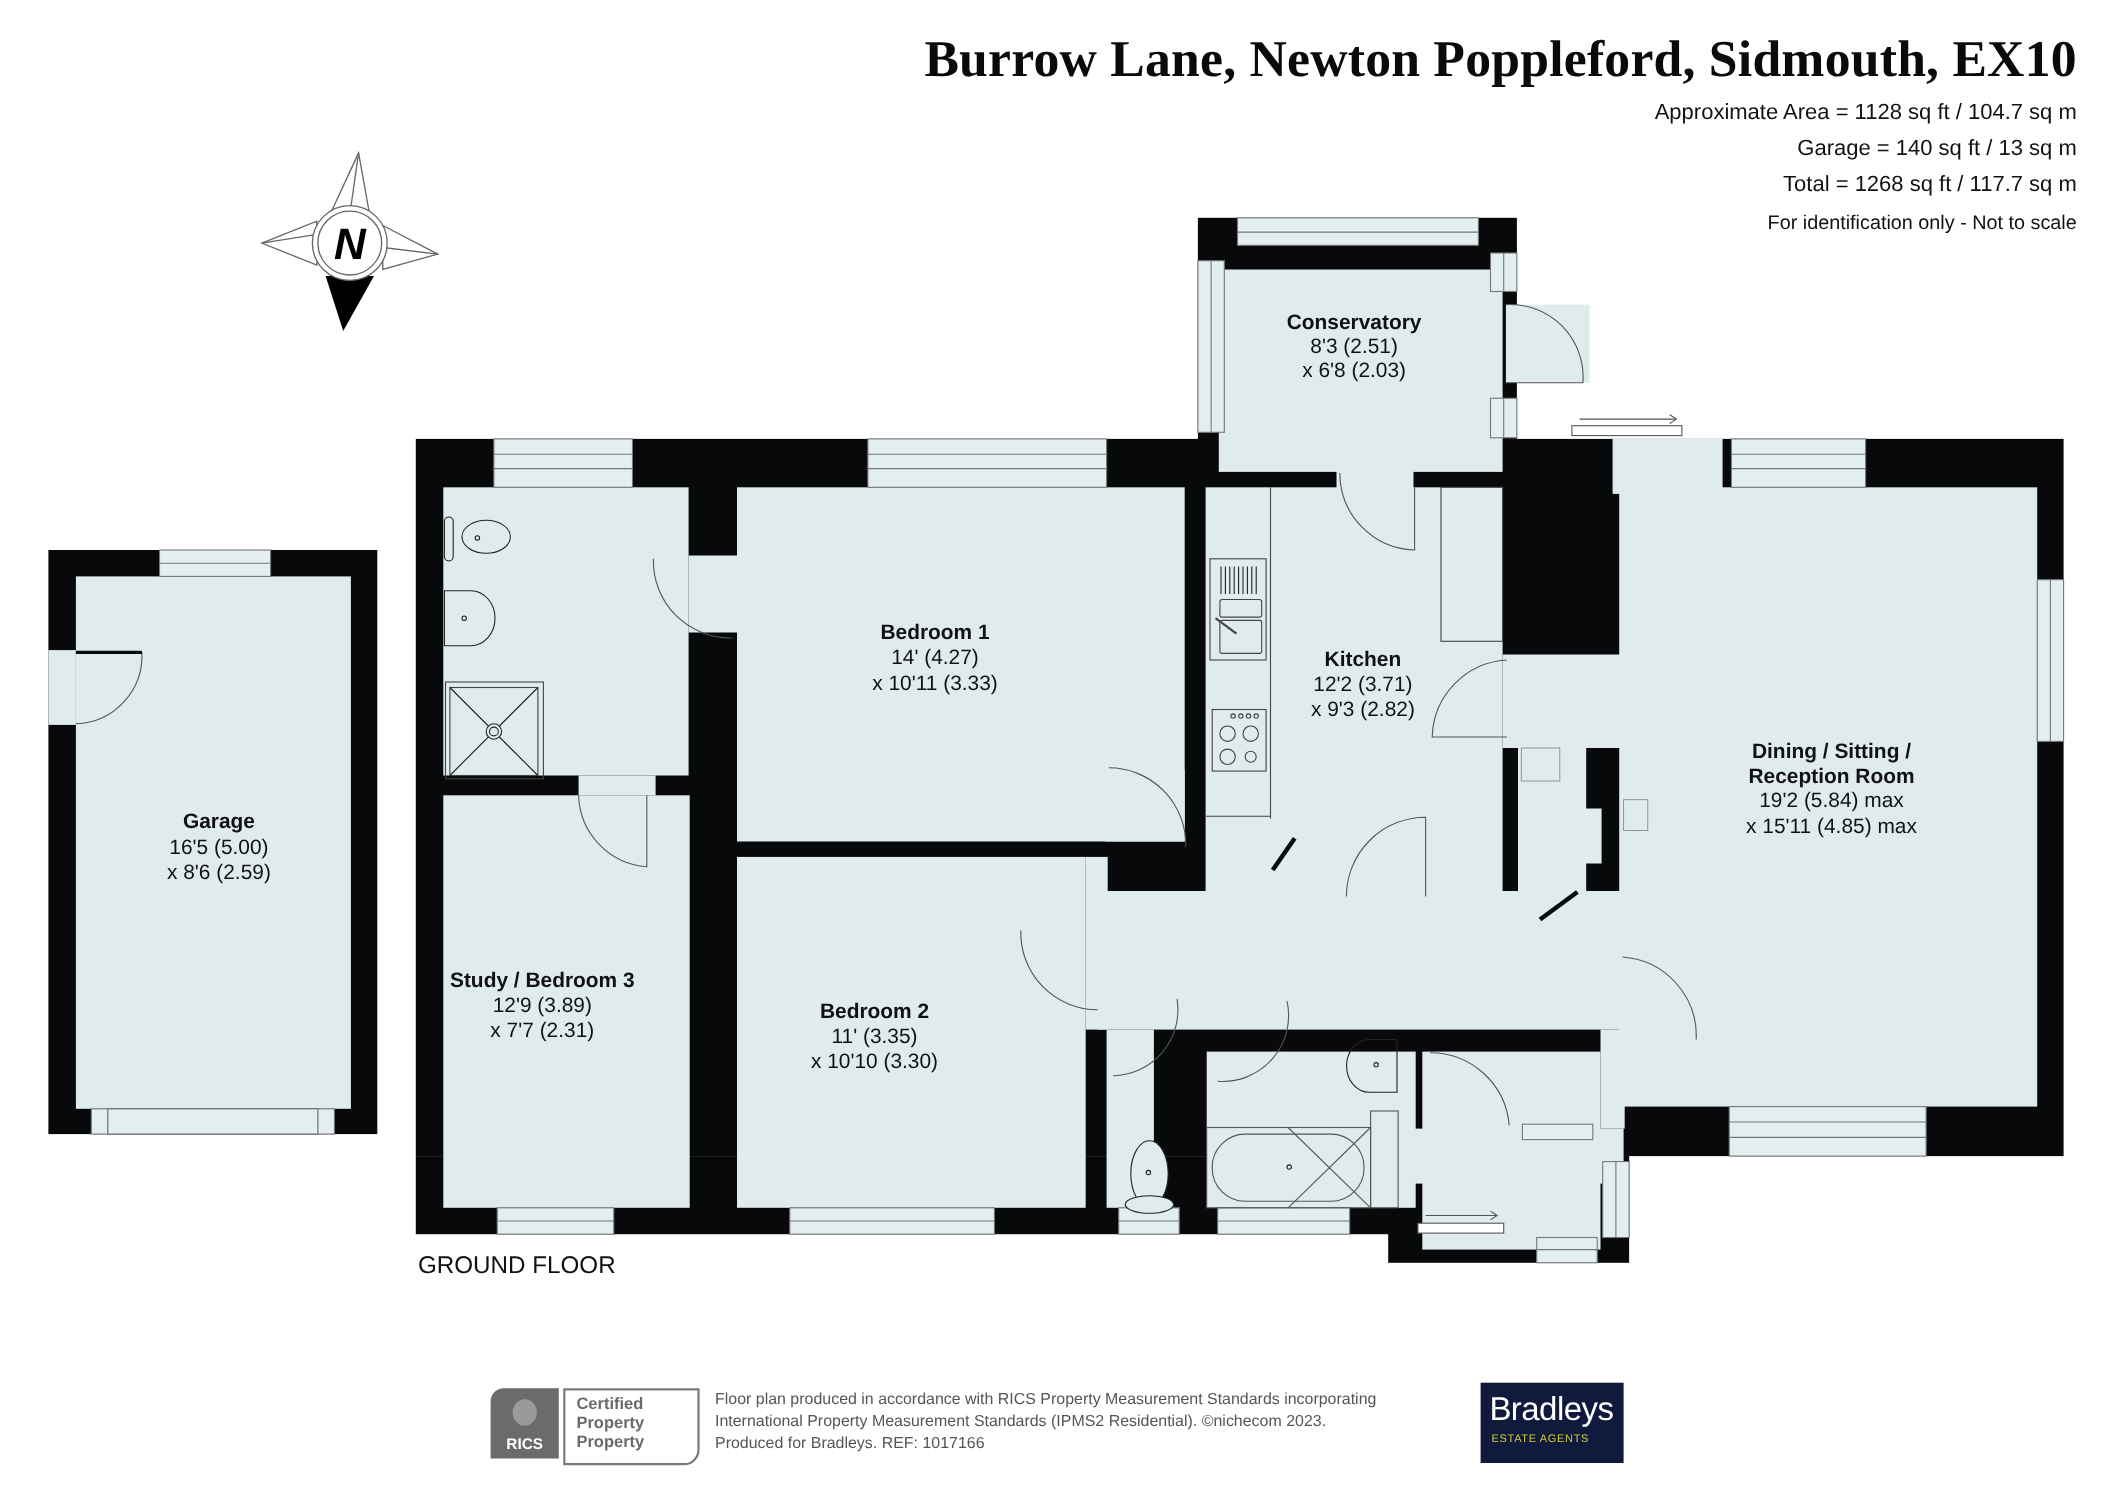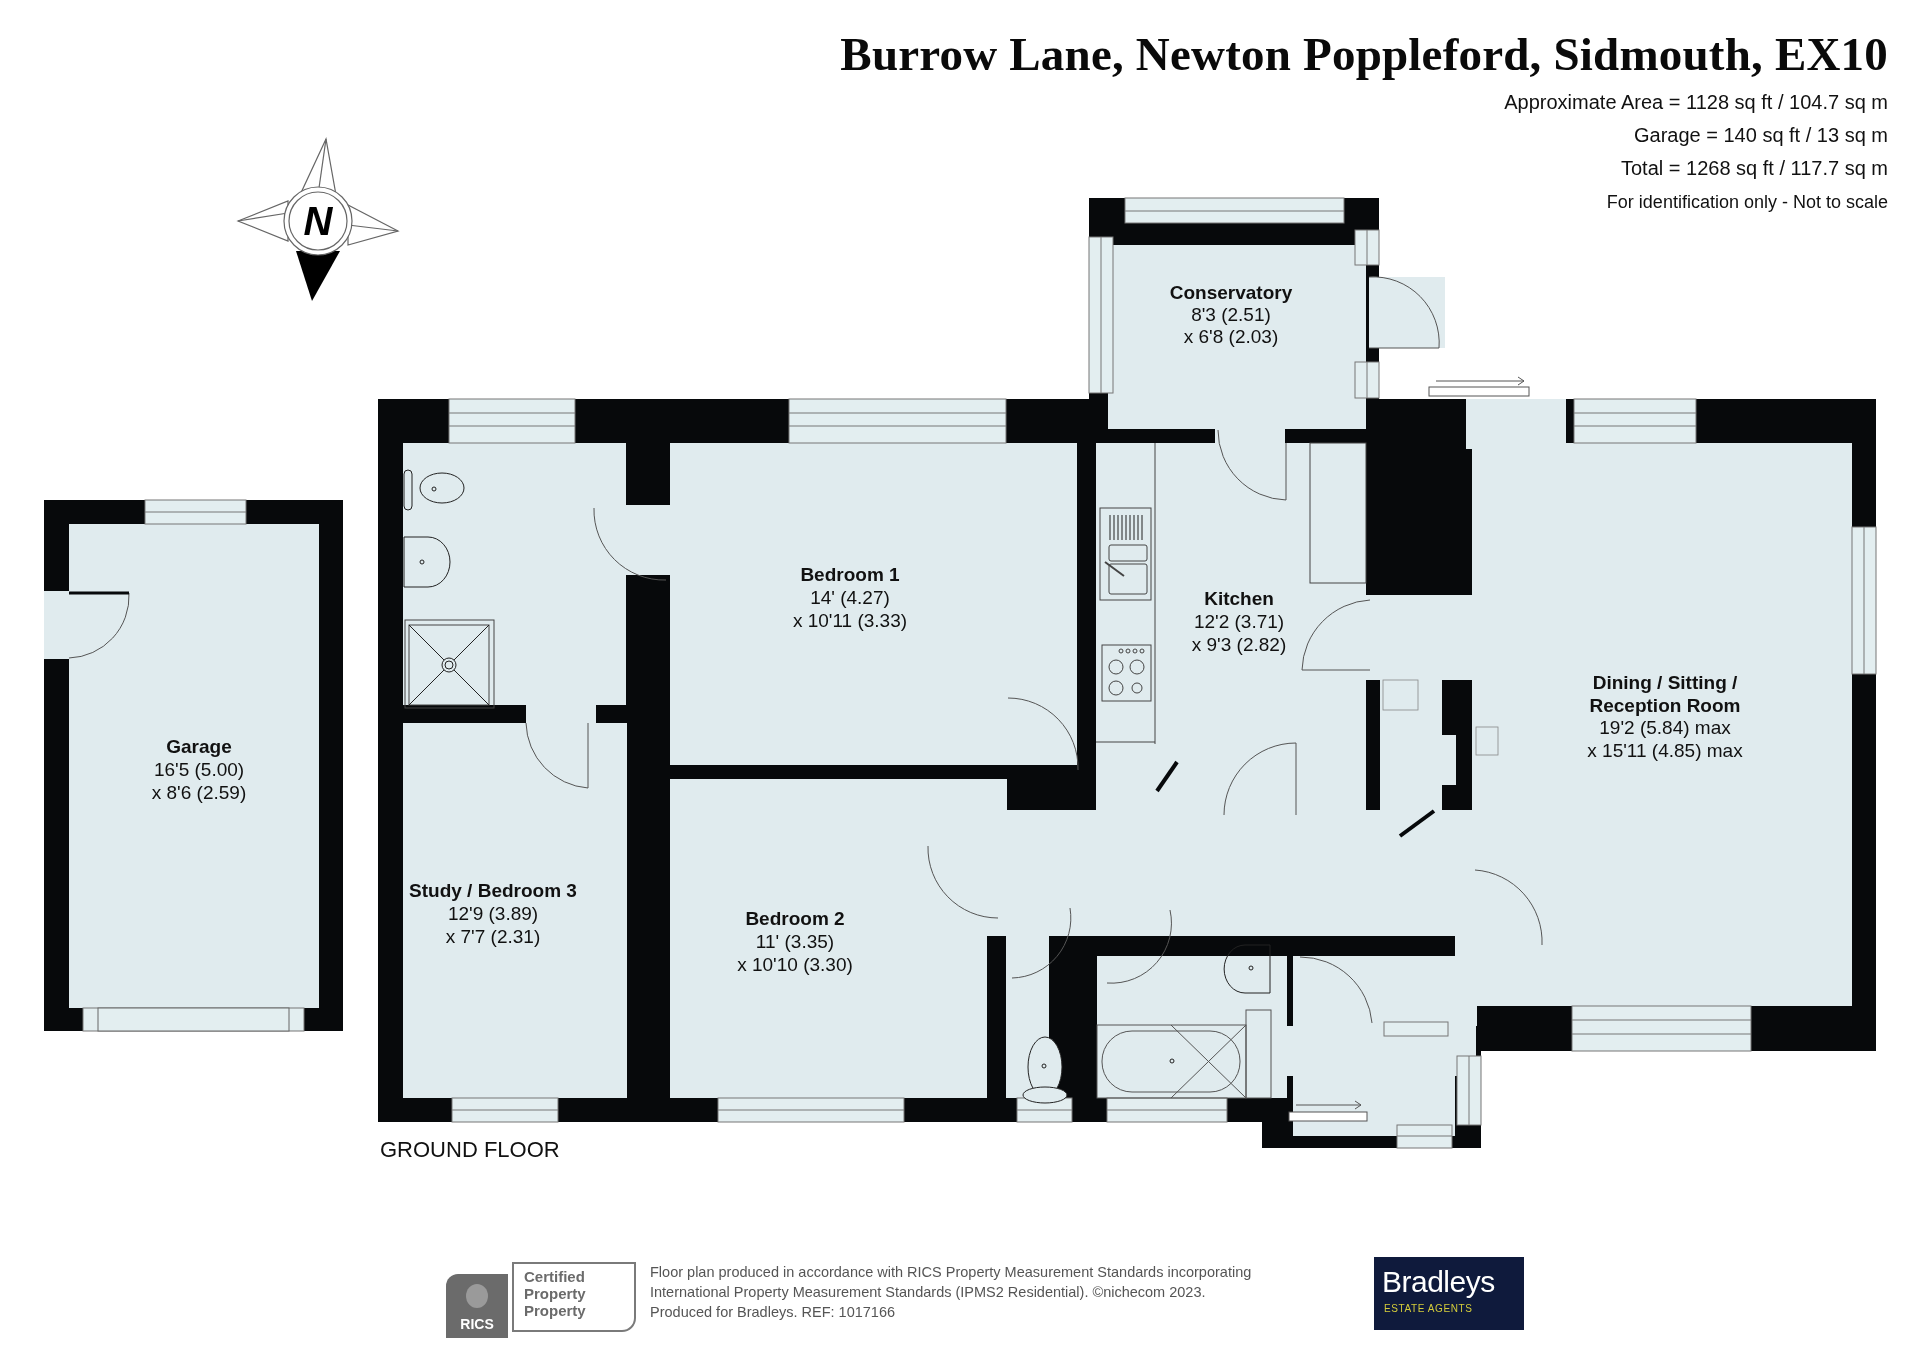--- a/index.html
+++ b/index.html
@@ -7,26 +7,26 @@
   .header{position:absolute;right:32px;top:22px;text-align:right;}
   .title{font-family:Liberation Serif, serif;font-weight:bold;font-size:47px;letter-spacing:0.2px;color:#0a0a0a;line-height:64px;}
   .area-line{font-size:20px;line-height:33px;color:#111;}
   .disclaimer{font-size:18px;line-height:30px;color:#111;margin-top:2px;}
   svg#plan{position:absolute;left:0;top:0;}
   .room-label{font-family:"Liberation Sans",sans-serif;font-weight:bold;font-size:19px;fill:#111;text-anchor:middle;}
   .room-dim{font-family:"Liberation Sans",sans-serif;font-size:19px;fill:#111;text-anchor:middle;}
   .floor-label{position:absolute;left:380px;top:1137px;font-weight:normal;font-size:22px;color:#111;}
   .footer{position:absolute;left:446px;top:1260px;width:1030px;height:72px;}
   .rics{position:absolute;left:0;top:2px;width:190px;height:64px;}
-  .rics-dark{position:absolute;left:0;top:0;width:62px;height:64px;background:#6b6b6b;border-radius:12px 0 0 0;color:#fff;margin-top:12px;}
+  .rics-dark{position:absolute;left:0;top:0;width:62px;height:64px;background:#6b6b6b;border-radius:12px 0 0 0;color:#fff;}
   .rics-dark .rics-text{position:absolute;left:0;right:0;bottom:6px;text-align:center;font-weight:bold;font-size:14px;}
   .rics-dark .lion{position:absolute;left:20px;top:10px;width:22px;height:24px;border-radius:50%;background:#9a9a9a;}
   .rics-light{position:absolute;left:66px;top:0;width:124px;height:70px;border:2px solid #7a7a7a;border-radius:0 0 14px 0;color:#6b6b6b;font-weight:bold;font-size:15px;line-height:17px;padding:4px 0 0 10px;box-sizing:border-box;}
   .footer-text{position:absolute;left:204px;top:2px;font-size:14.5px;line-height:20px;color:#555;white-space:nowrap;}
-  .bradleys{position:absolute;left:900px;top:-3px;width:150px;height:73px;background:#0f1a3c;margin-left:28px;}
+  .bradleys{position:absolute;left:900px;top:-3px;width:130px;height:73px;background:#0f1a3c;}
   .bradleys .b-name{position:absolute;left:8px;top:8px;font-size:30px;color:#ffffff;letter-spacing:-0.5px;}
   .bradleys .b-sub{position:absolute;left:10px;top:46px;font-size:10px;color:#d4cc3a;letter-spacing:0.6px;}
 </style>
 </head>
 <body>
 
 <div class="header">
   <div class="title">Burrow Lane, Newton Poppleford, Sidmouth, EX10</div>
   <div class="area-line">Approximate Area = 1128 sq ft / 104.7 sq m</div>
   <div class="area-line">Garage = 140 sq ft / 13 sq m</div>

